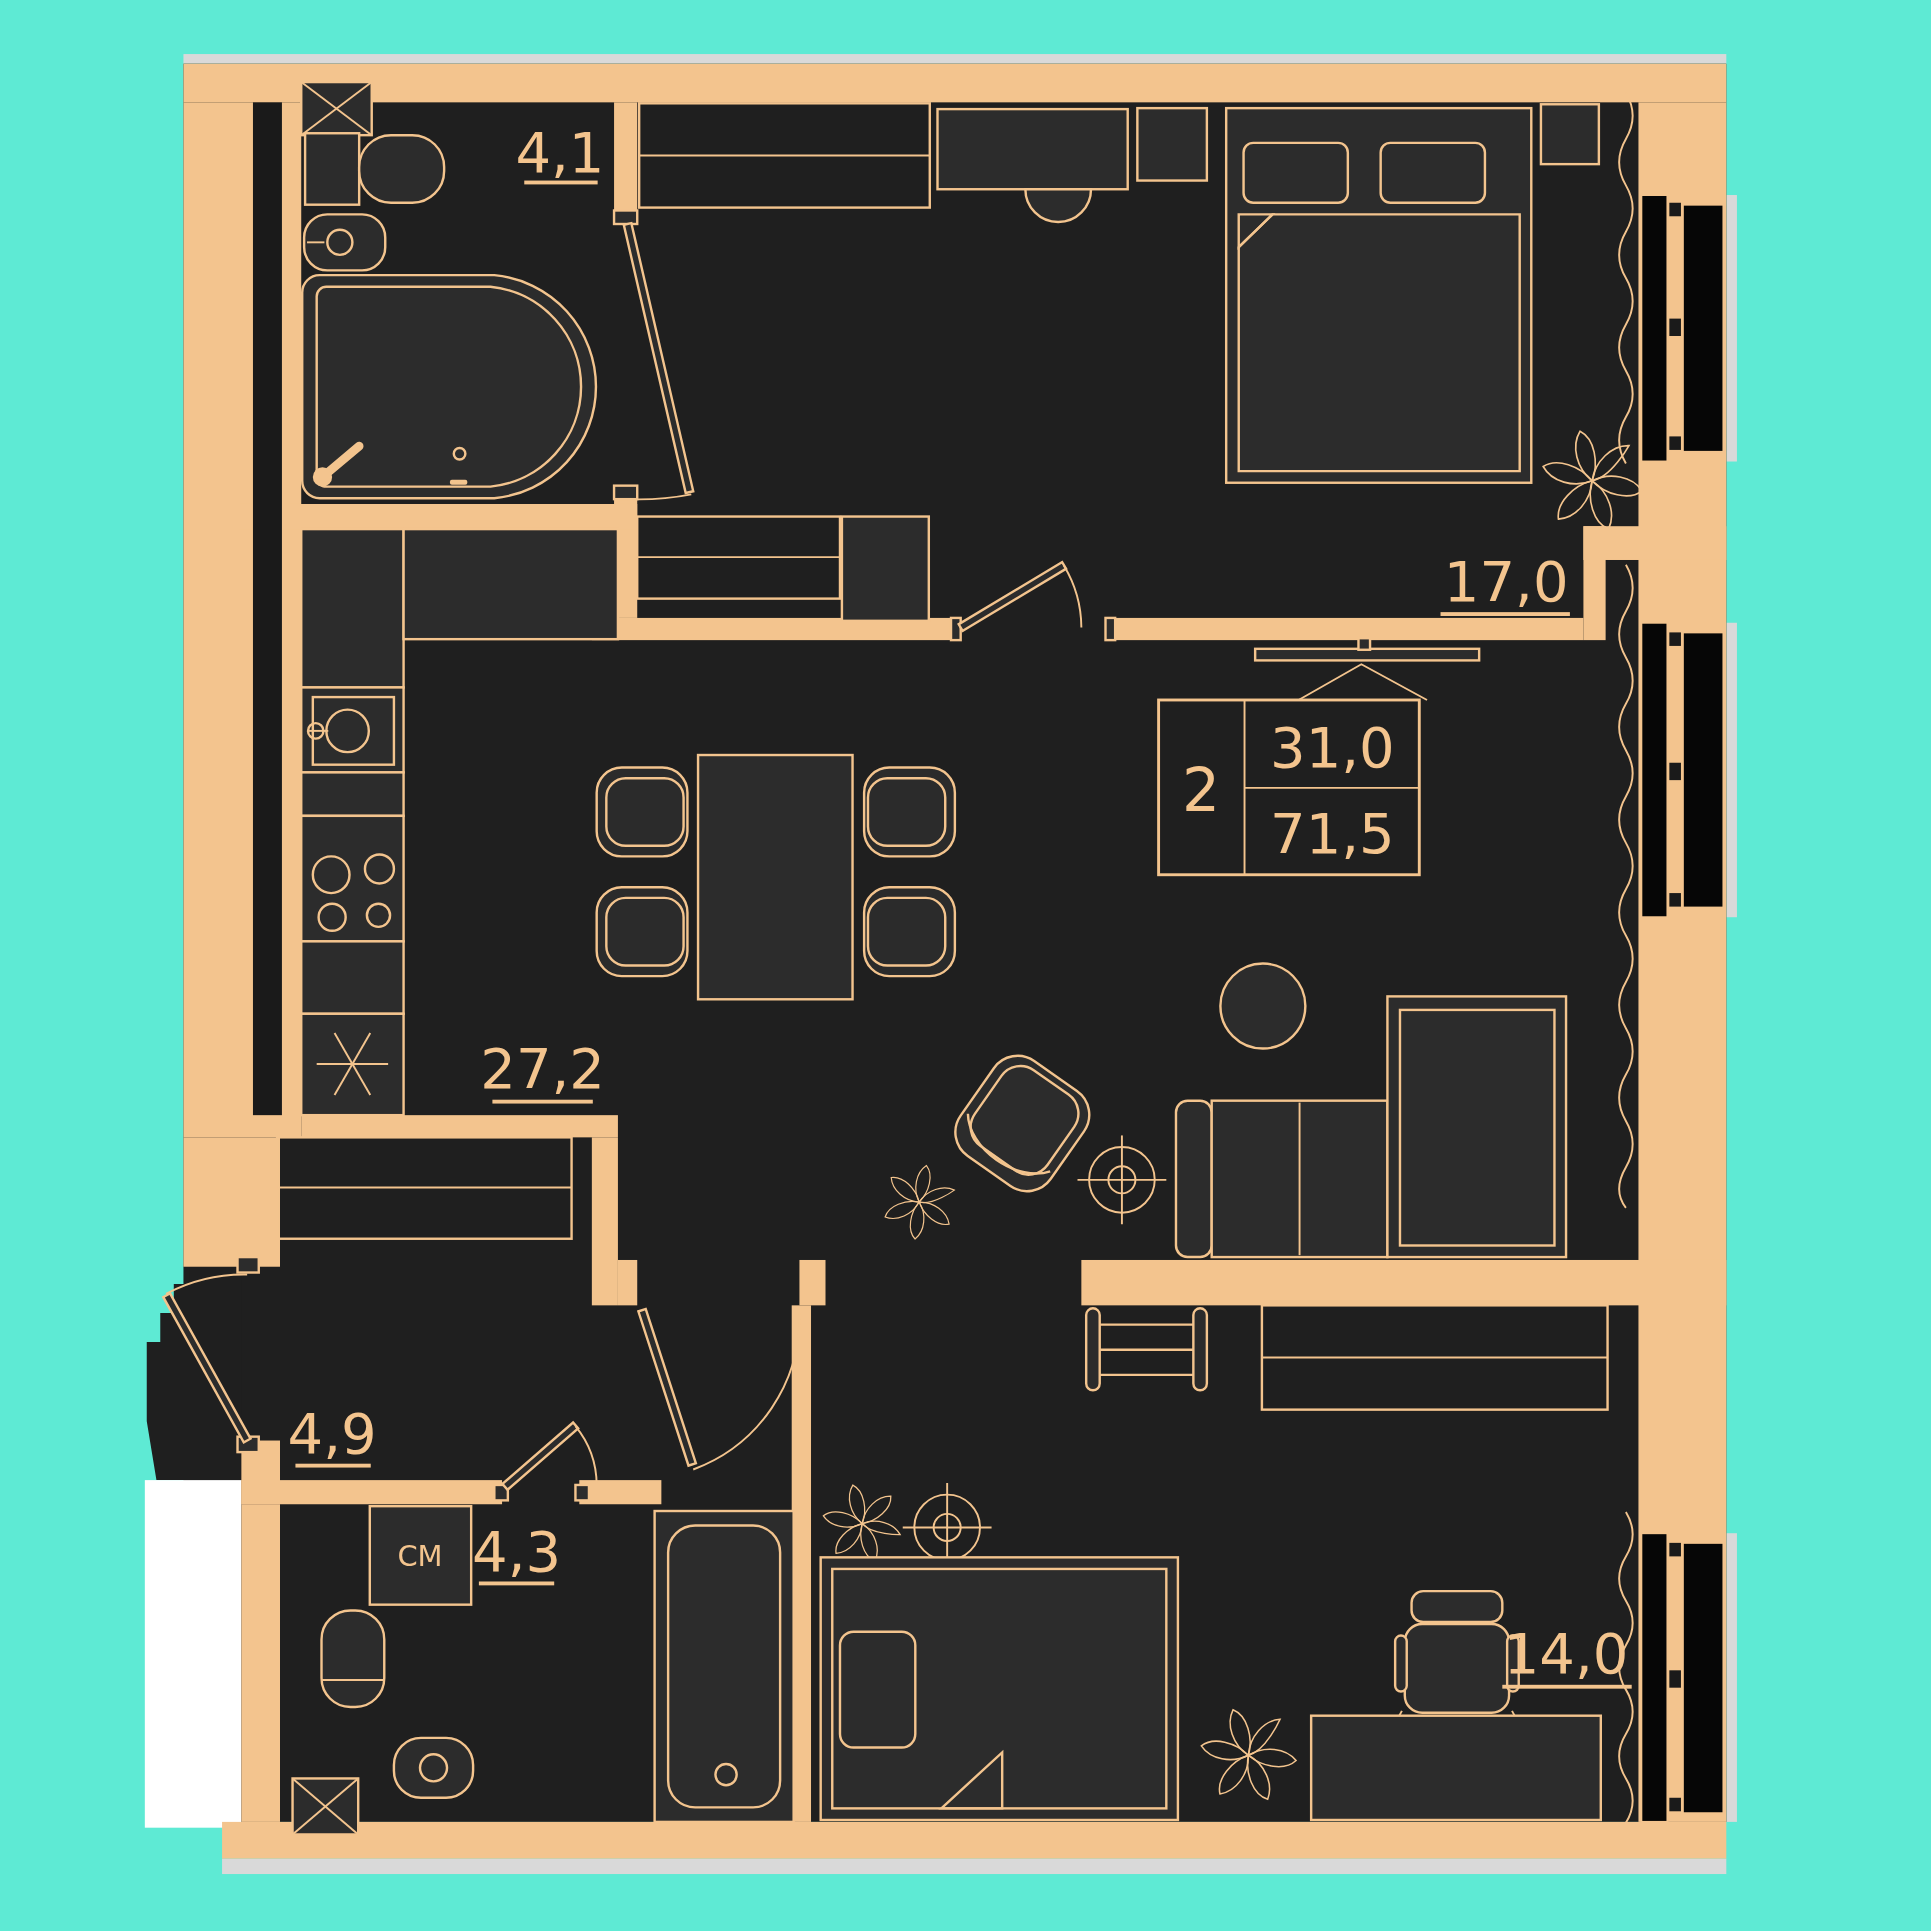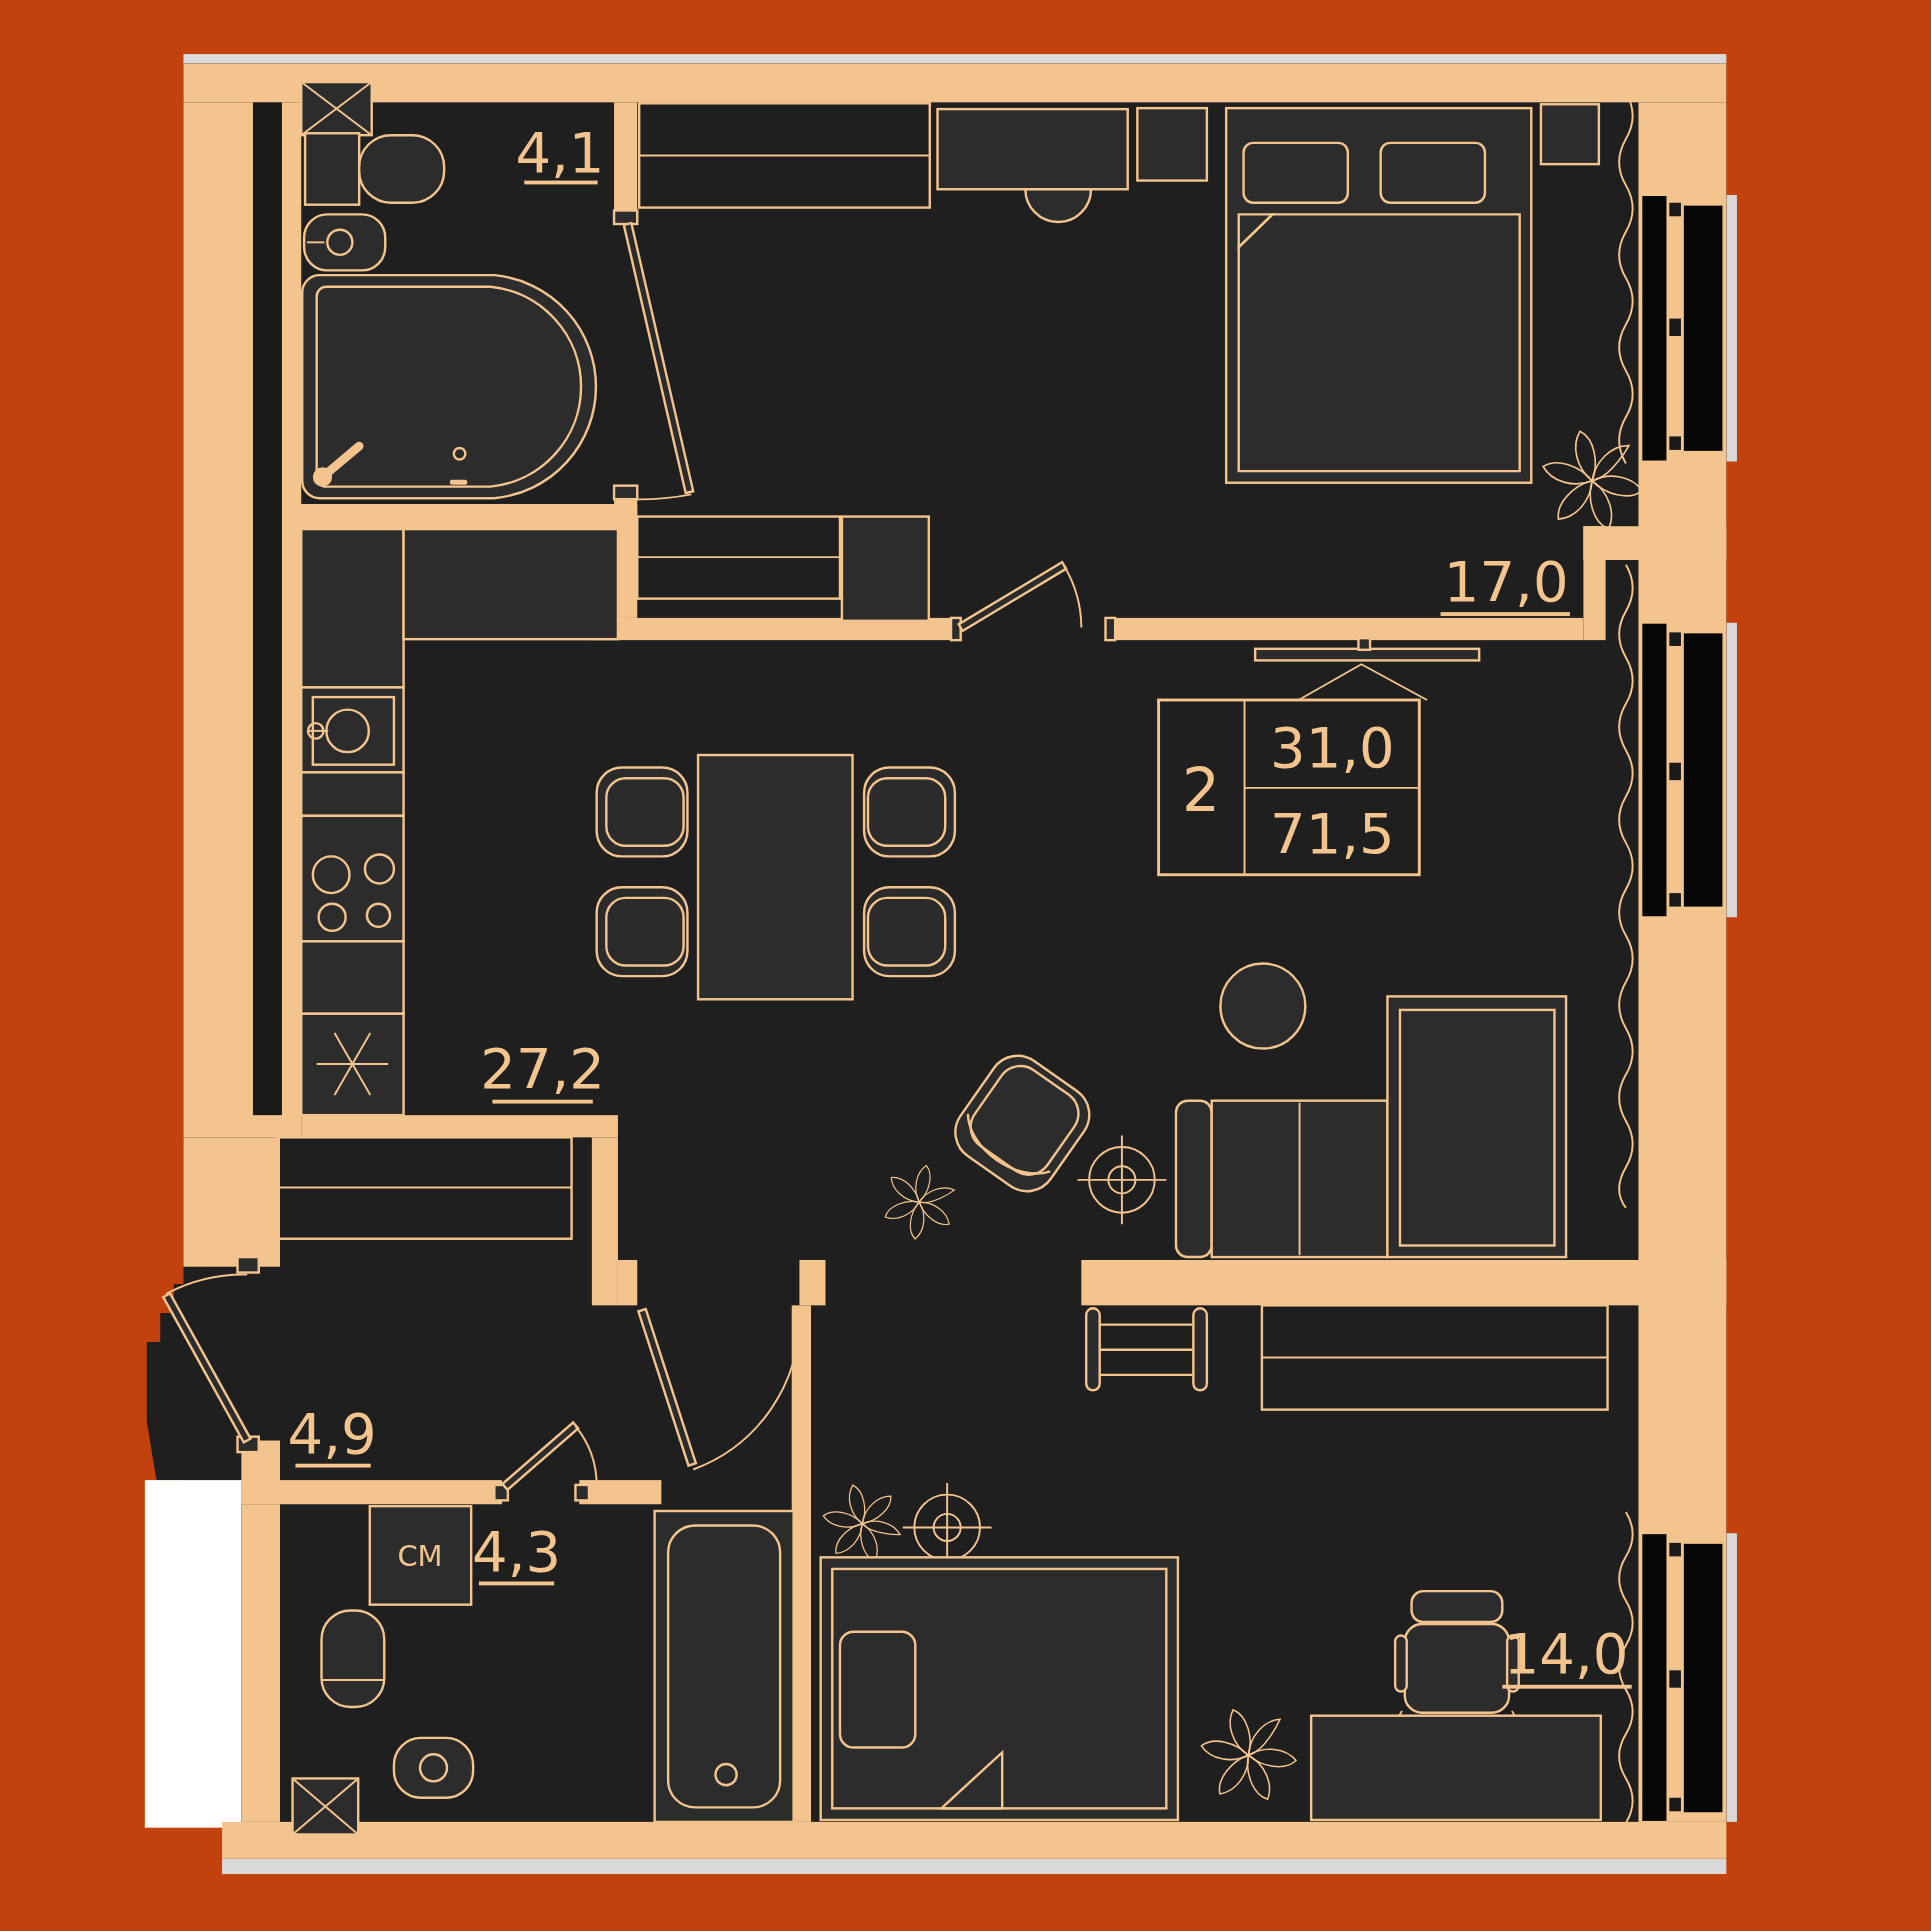--- a/index.html
+++ b/index.html
@@ -1,16 +1,16 @@
 <!DOCTYPE html>
 <html><head>
 <meta charset="utf-8">
 <style>
   html,body{margin:0;padding:0;background:#ffffff;}
-  .stage{width:1931px;height:1931px;position:relative;background:#c2410c;}
+  .stage{width:1931px;height:1931px;position:relative;background:#5eead4;}
   svg{display:block;}
   .w   {fill:#f3c48e;}                                   
   .sh  {fill:#d9d9d9;}                                   
   .fl  {fill:#1f1f1f;}                                   
   .fu  {fill:#2c2c2c;stroke:#f3c48e;stroke-width:2.5;}   
   .ln  {fill:none;stroke:#f3c48e;stroke-width:2.5;}      
   .lnt {fill:none;stroke:#f3c48e;stroke-width:2;}        
   .blk {fill:#060606;stroke:#f3c48e;stroke-width:2;}     
   .txt {fill:#f3c48e;font-family:"DejaVu Sans",sans-serif;font-size:58px;text-anchor:middle;}
   .txtS{fill:#f3c48e;font-family:"DejaVu Sans",sans-serif;font-size:30px;text-anchor:middle;}

